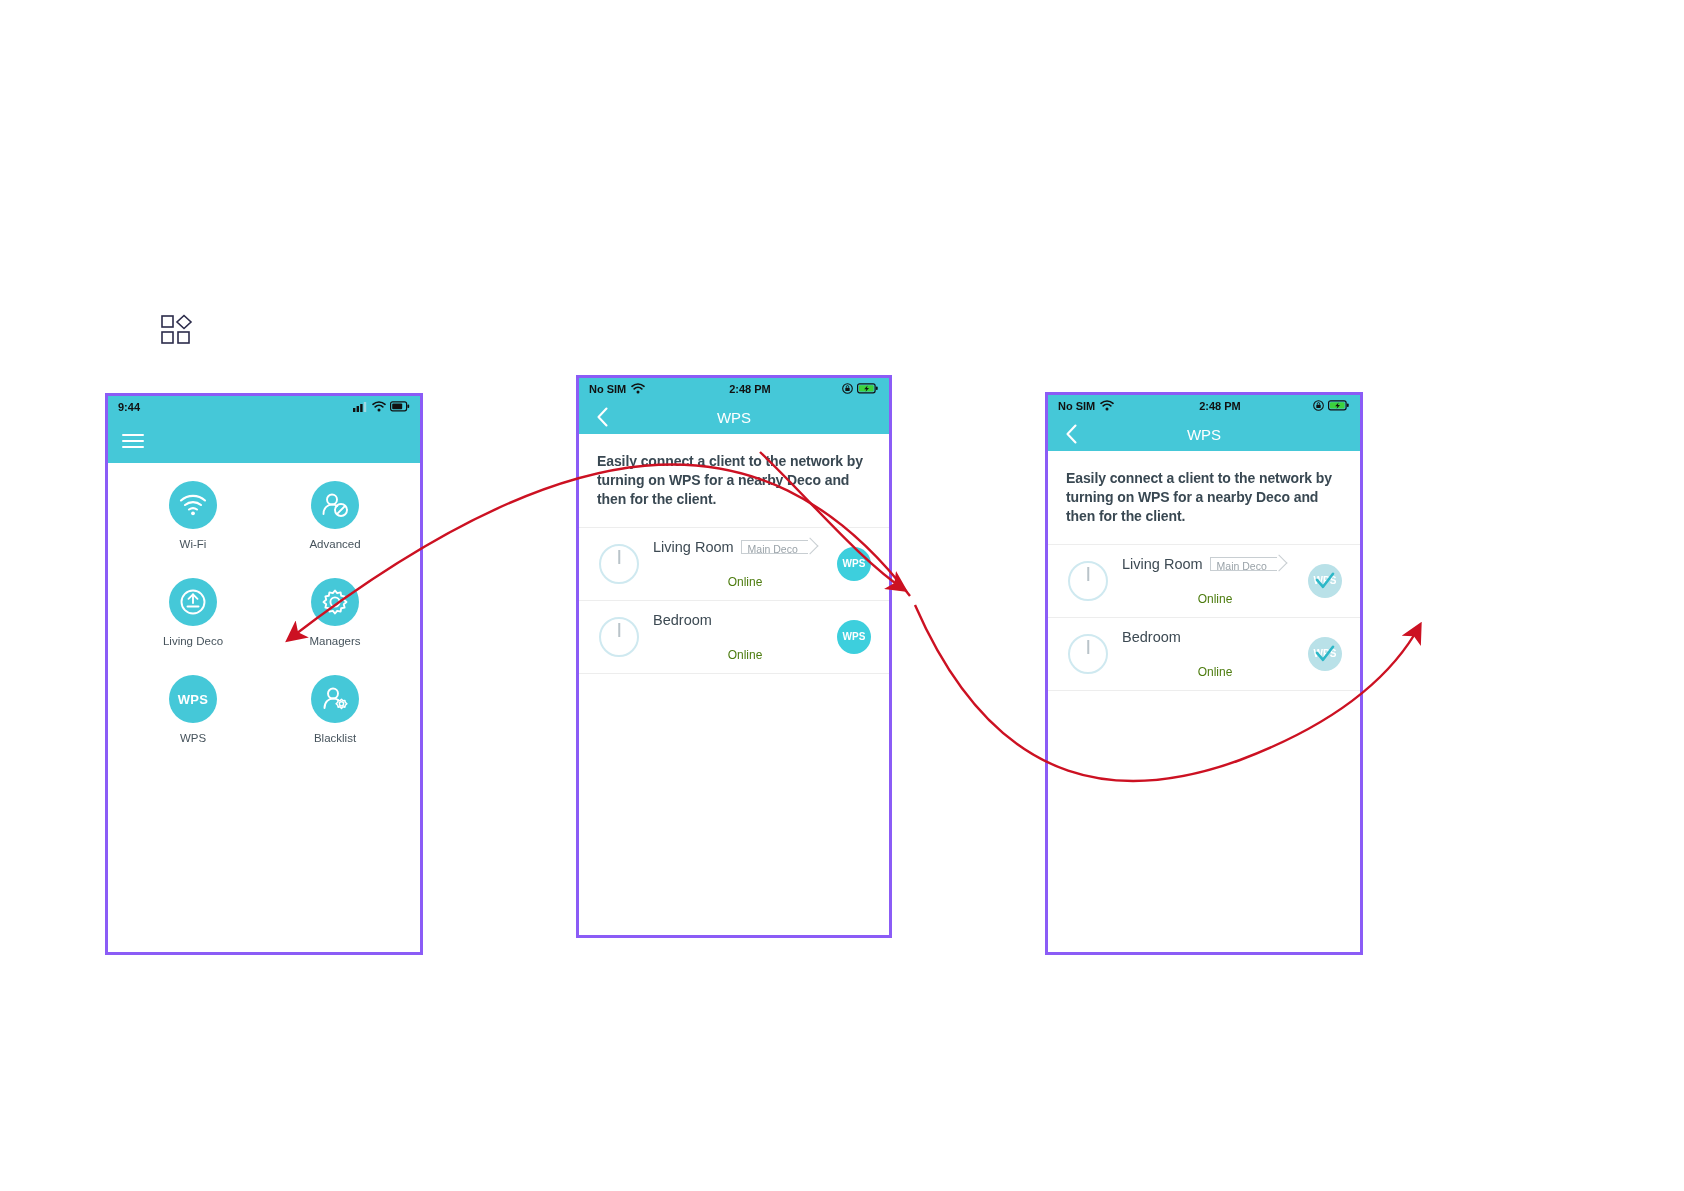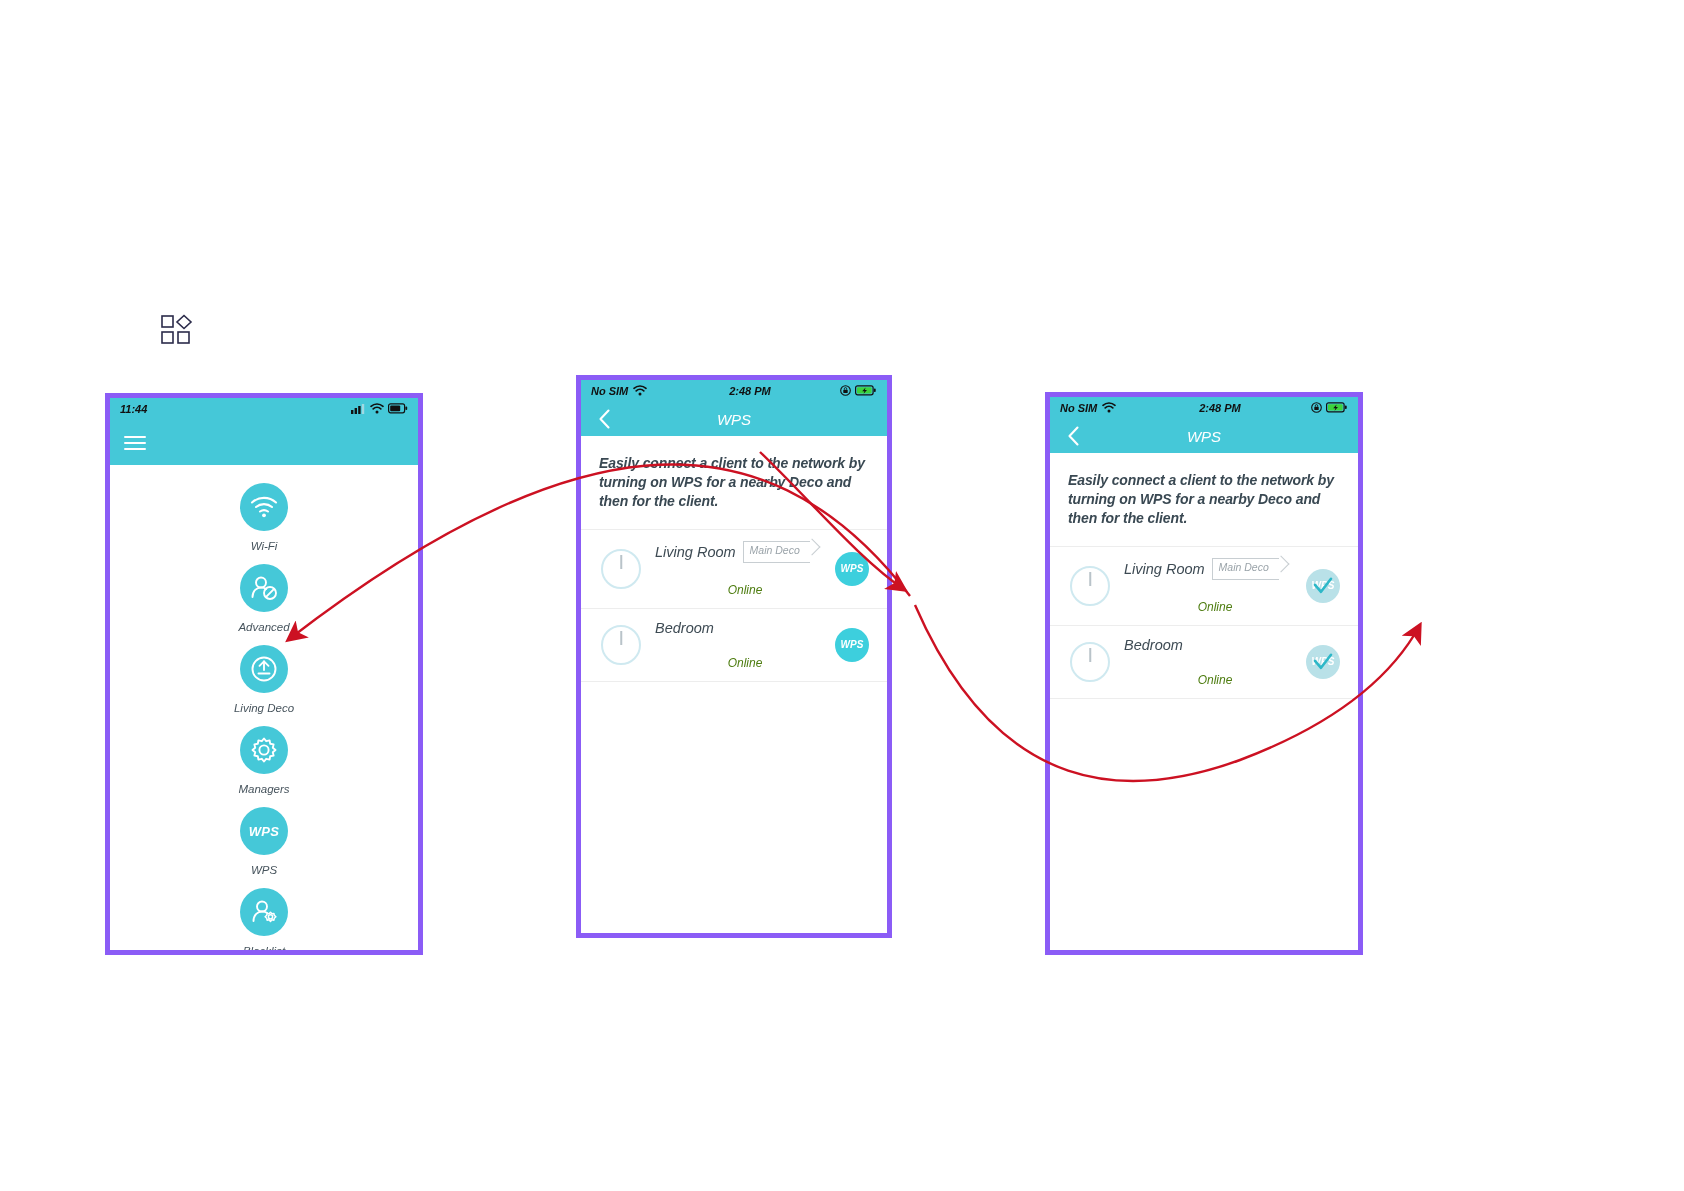--- a/index.html
+++ b/index.html
@@ -21,24 +21,23 @@
     left: 161px;
     top: 314px;
     width: 32px;
     height: 32px;
   }
 
   
   .phone {
     position: absolute;
     background: #ffffff;
-    border: 5px solid #8b5cf6;
+    border: 3px solid #8b5cf6;
     box-sizing: border-box;
     overflow: hidden;
-    font-style: italic;
   }
   #phone-1 { left: 105px; top: 393px; width: 318px; height: 562px; }
   #phone-2 { left: 576px; top: 375px; width: 316px; height: 563px; }
   #phone-3 { left: 1045px; top: 392px; width: 318px; height: 563px; }
 
   
   .statusbar {
     height: 22px;
     background: #45c8d8;
     display: flex;
@@ -96,22 +95,22 @@
   }
   .section-title-bar span {
     font-size: 12.5px;
     color: #5f6b72;
     letter-spacing: 0.6px;
   }
 
   
   .icon-grid {
     display: grid;
-    grid-template-columns: repeat(1, 1fr);
-    row-gap: 12px;
+    grid-template-columns: repeat(2, 1fr);
+    row-gap: 28px;
     padding: 18px 14px 0 14px;
   }
   .grid-cell {
     display: flex;
     flex-direction: column;
     align-items: center;
   }
   .circle-icon {
     width: 48px;
     height: 48px;
@@ -213,21 +212,21 @@
     color: #3d4a53;
   }
   .main-deco-tag {
     position: relative;
     border: 1px solid #c8ced2;
     border-right: none;
     padding: 1px 10px 1px 6px;
     font-size: 10.5px;
     color: #9aa3a9;
     white-space: nowrap;
-    height: 22px;
+    height: 14px;
     line-height: 15px;
     box-sizing: border-box;
   }
   .main-deco-tag::after {
     content: "";
     position: absolute;
     right: -8px;
     top: -1px;
     width: 11px;
     height: 11px;
@@ -287,21 +286,21 @@
     <polygon points="23,1.5 30,8 23,14.5 16,8" fill="none" stroke="#2b2b4a" stroke-width="1.6"></polygon>
     <rect x="1" y="18" width="11" height="11" fill="none" stroke="#2b2b4a" stroke-width="1.6"></rect>
     <rect x="17" y="18" width="11" height="11" fill="none" stroke="#2b2b4a" stroke-width="1.6"></rect>
   </svg>
 </div>
 
 <div class="phone" id="phone-1">
 
   <div class="statusbar">
     <div class="sb-left">
-      <span>11:44</span>
+      <span>9:44</span>
     </div>
     <div class="sb-right">
       <span>
         <svg width="15" height="11" viewBox="0 0 15 11">
           <rect x="0" y="7" width="2.4" height="4" fill="#111"></rect>
           <rect x="3.6" y="5" width="2.4" height="6" fill="#111"></rect>
           <rect x="7.2" y="3" width="2.4" height="8" fill="#111"></rect>
           <rect x="10.8" y="1" width="2.4" height="10" fill="#9fd9e3"></rect>
         </svg>
       </span>

